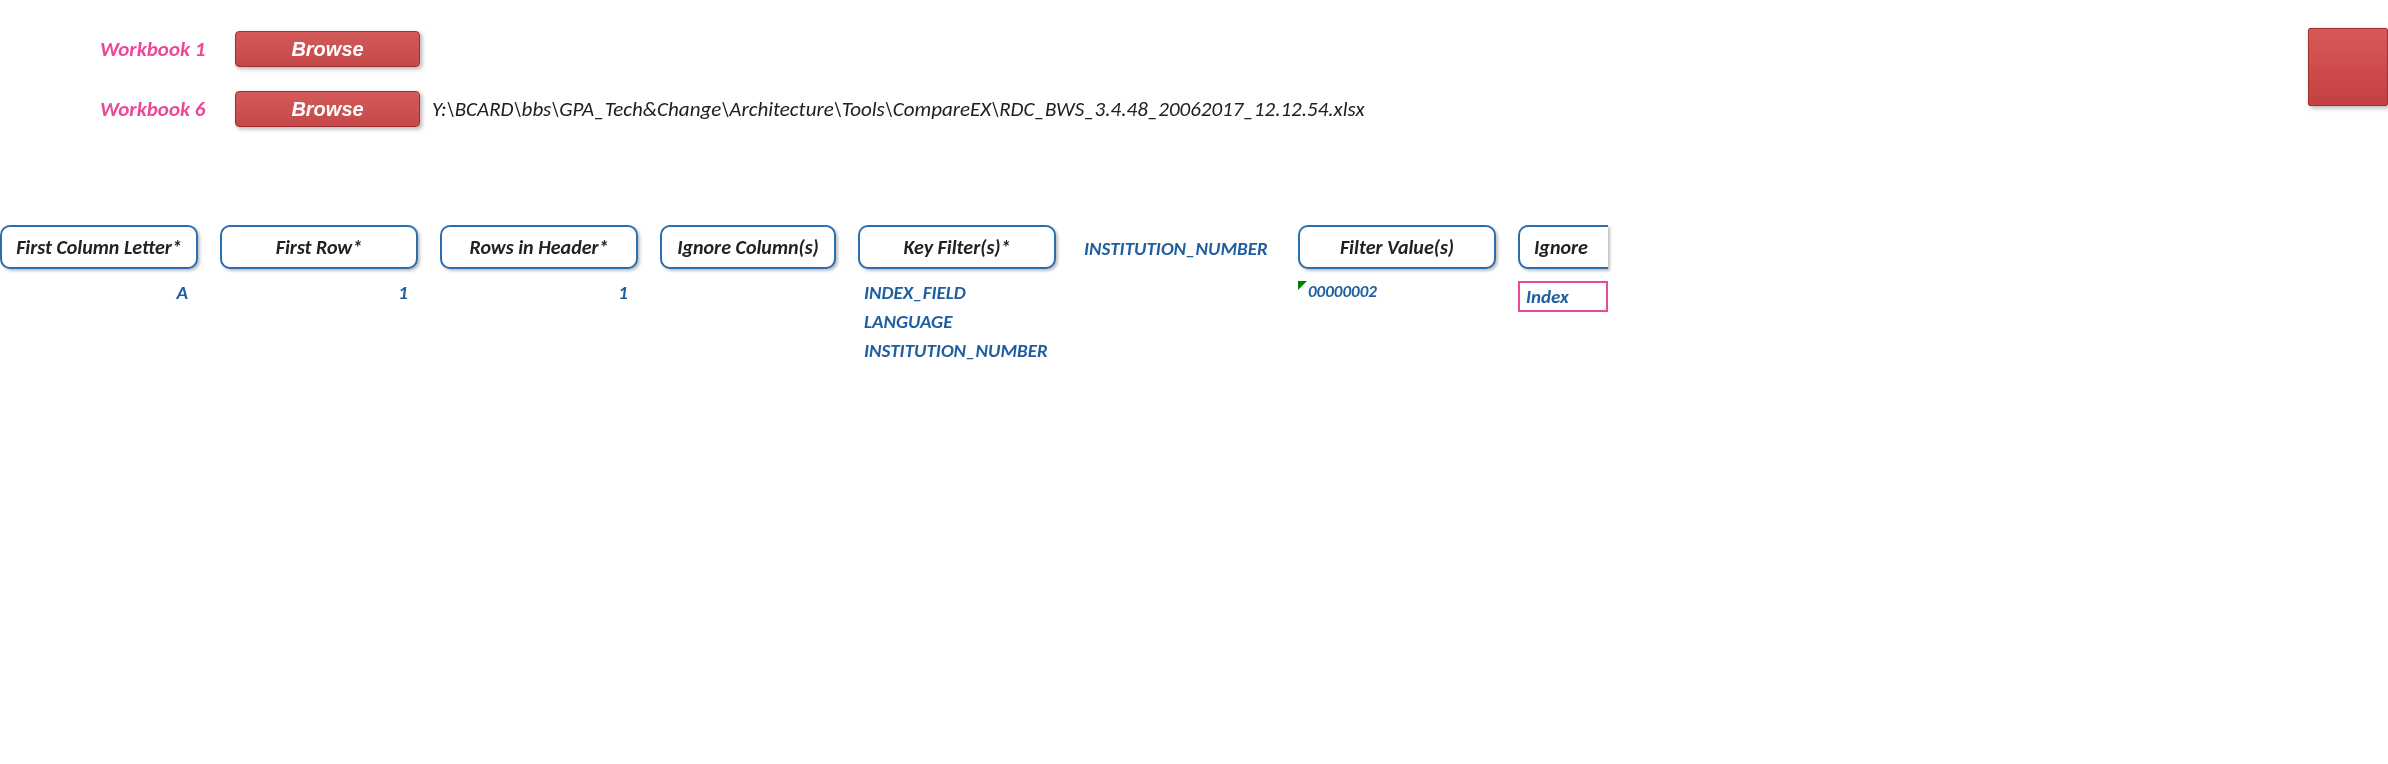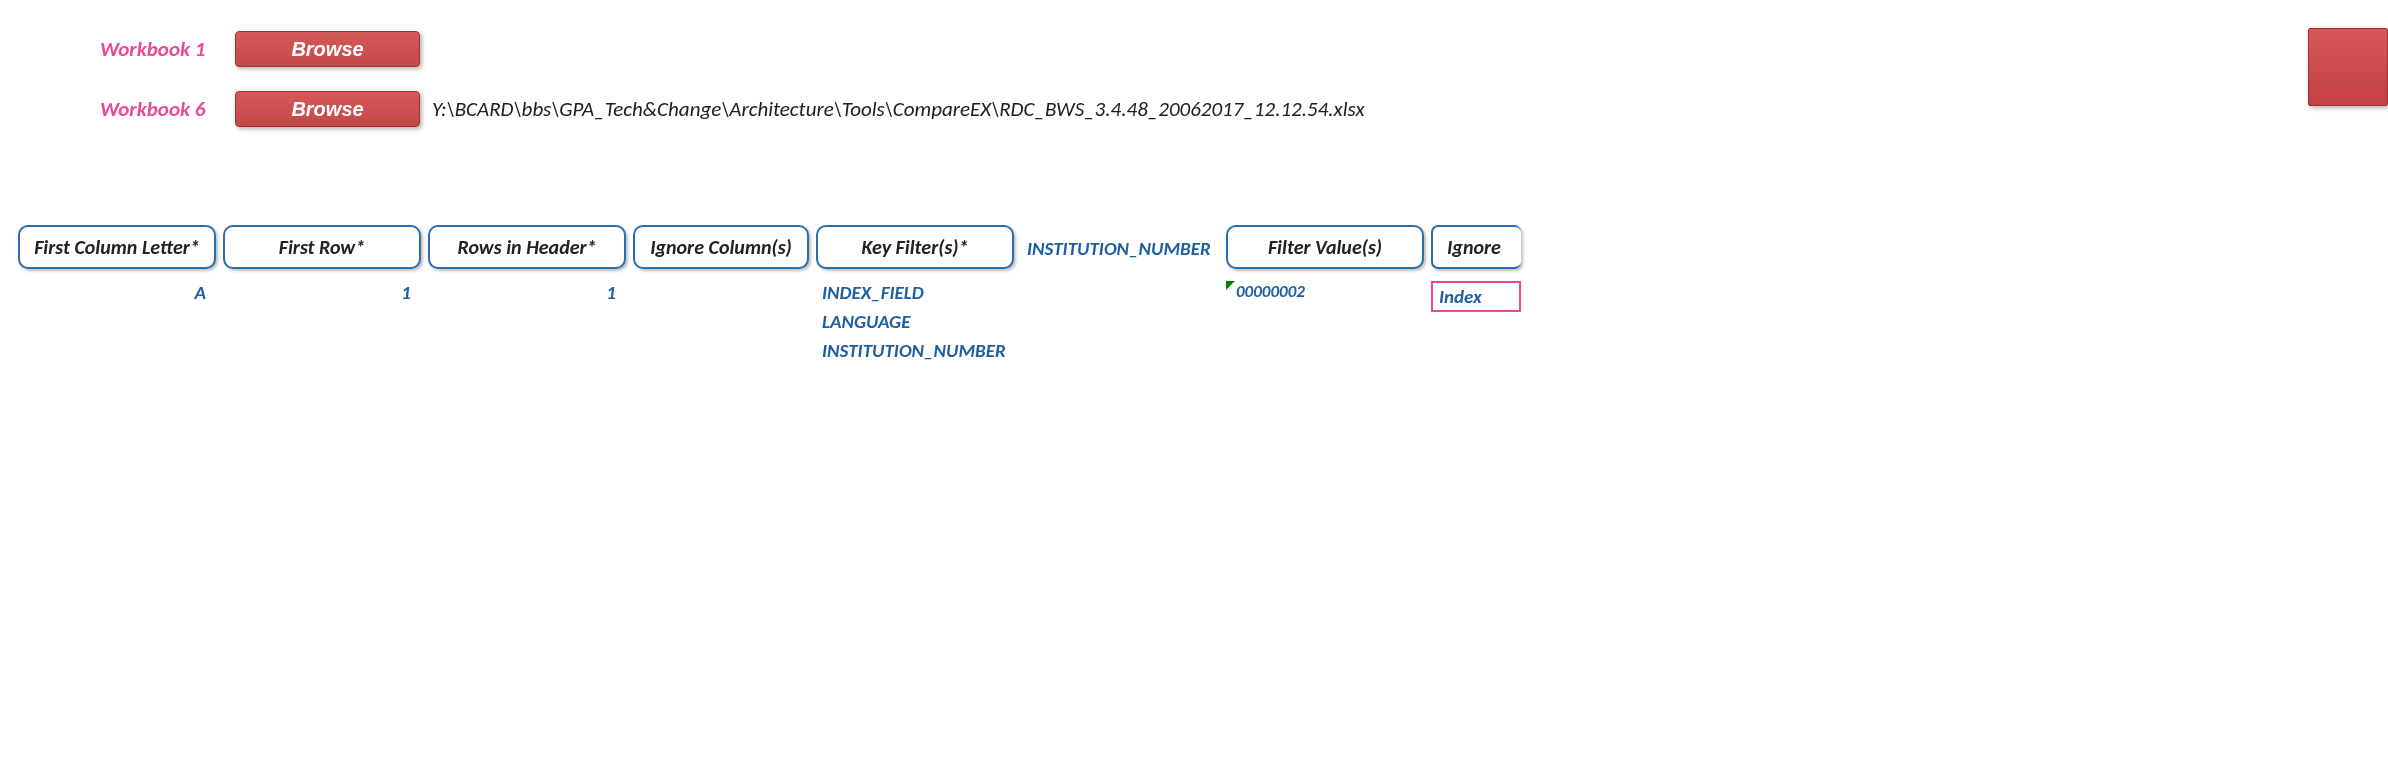--- a/index.html
+++ b/index.html
@@ -62,22 +62,21 @@
       width: 80px;
       height: 78px;
       background: linear-gradient(to bottom, #d85858, #c44040);
       border: 1px solid #a03030;
       box-shadow: 2px 2px 5px rgba(0,0,0,0.3);
       cursor: pointer;
       border-radius: 2px;
     }
     .columns-section {
       display: flex;
-      gap: 7px;
-      padding-left: 18px;
+      gap: 22px;
       padding-top: 75px;
       align-items: flex-start;
     }
     .column-block {
       display: flex;
       flex-direction: column;
     }
     .column-header {
       background: #ffffff;
       border: 2px solid #2a6db0;
@@ -120,21 +119,20 @@
     .col-ignore { width: 176px; }
     .col-key { width: 198px; }
     .col-filter-col { width: 198px; }
     .col-filter-val { width: 198px; }
     .col-ignore2 { width: 90px; }
     .col-ignore2 .column-header {
       border-top-right-radius: 0;
       border-bottom-right-radius: 0;
       border-right: none;
       justify-content: flex-start;
-      border-radius: 7px;
     }
     .selected-cell {
       border: 2px solid #ec4899;
       padding: 2px 6px;
       color: #1f5fa0;
       font-weight: bold;
       font-style: italic;
       font-size: 19px;
       position: relative;
       min-height: 26px;

